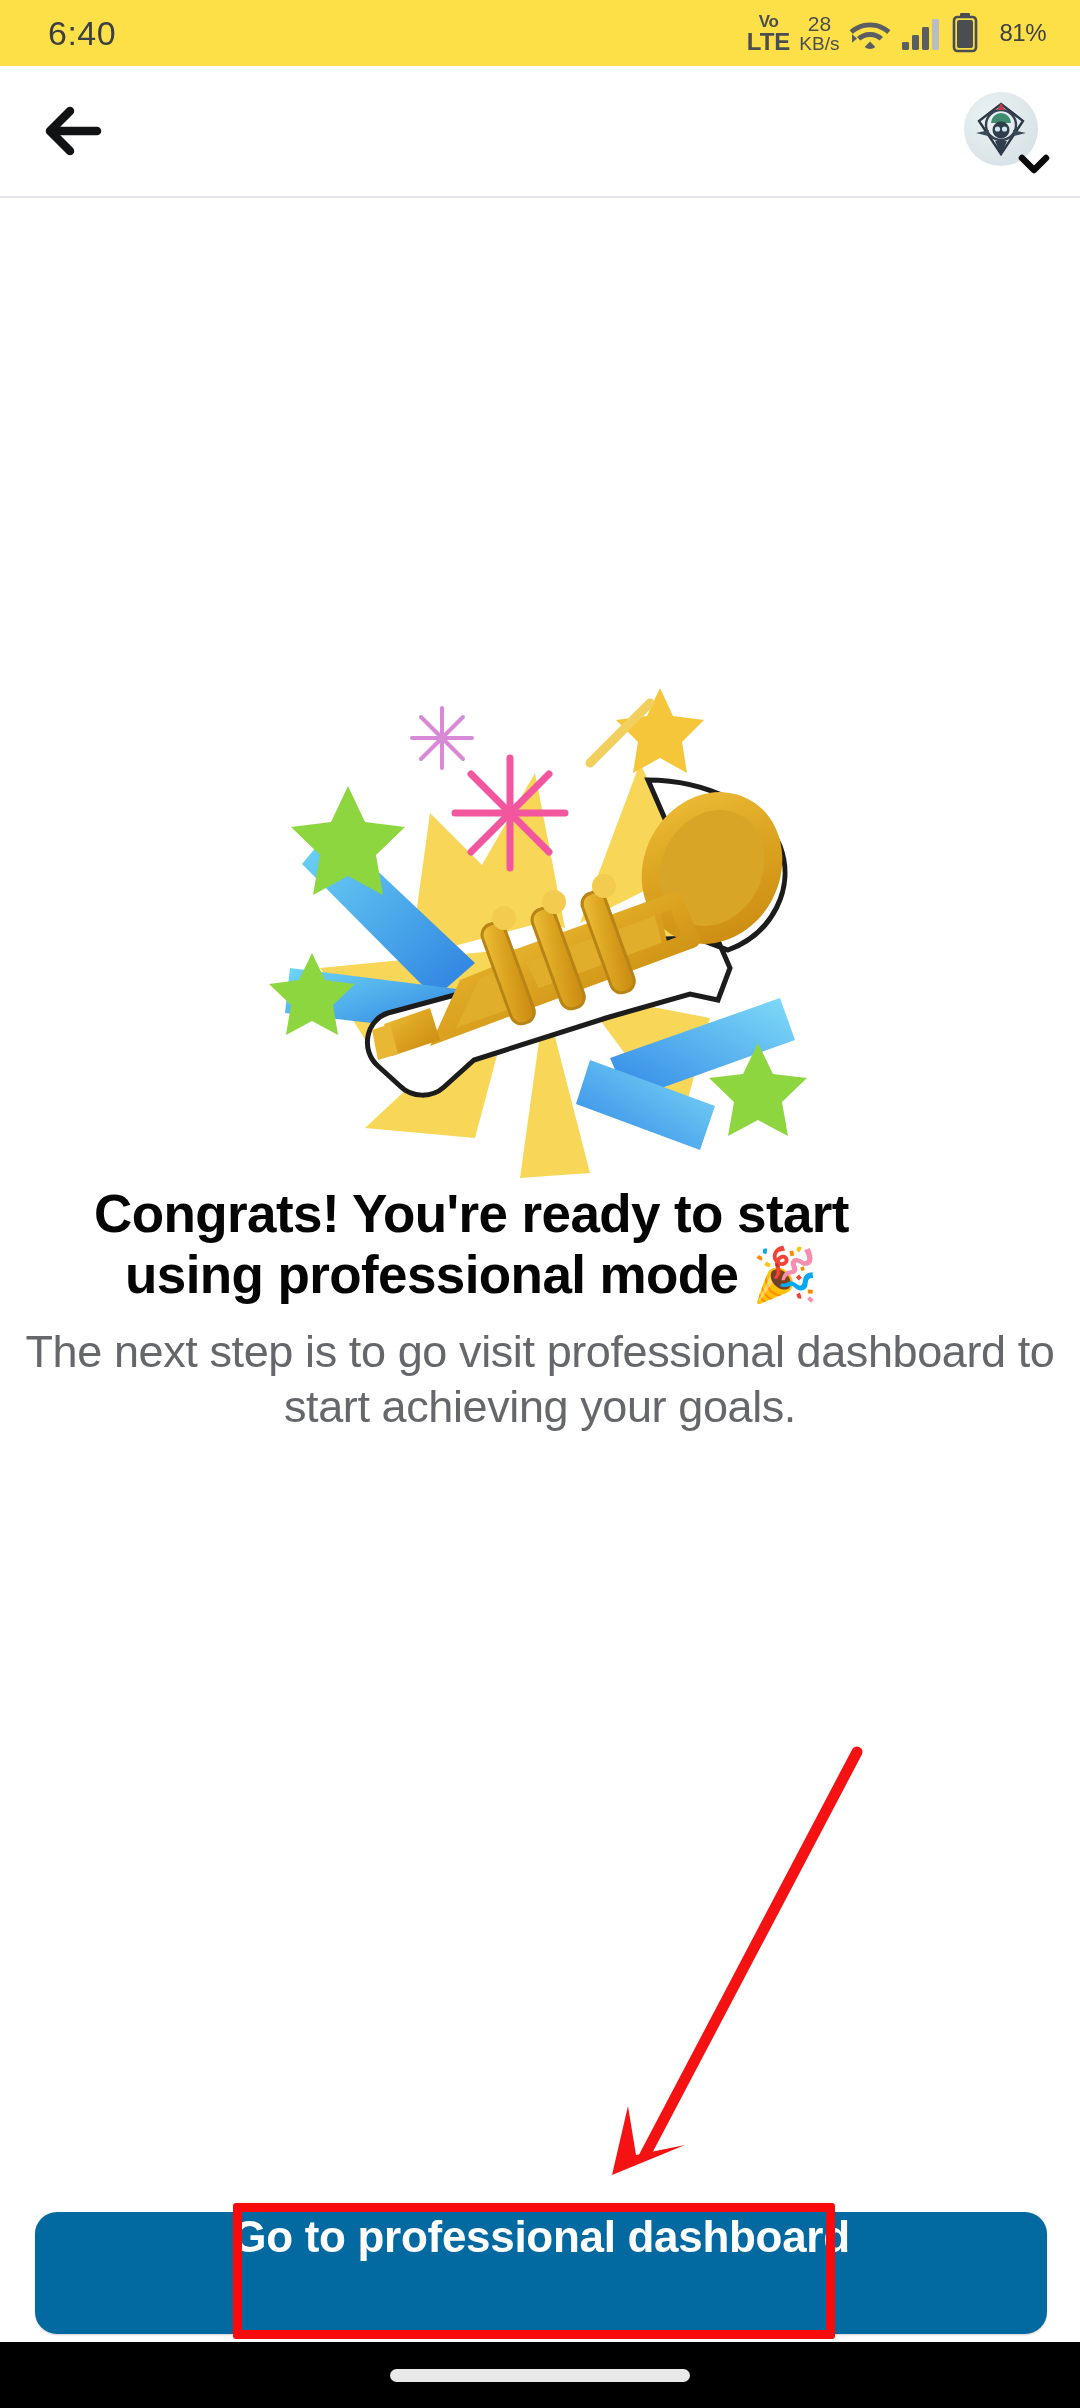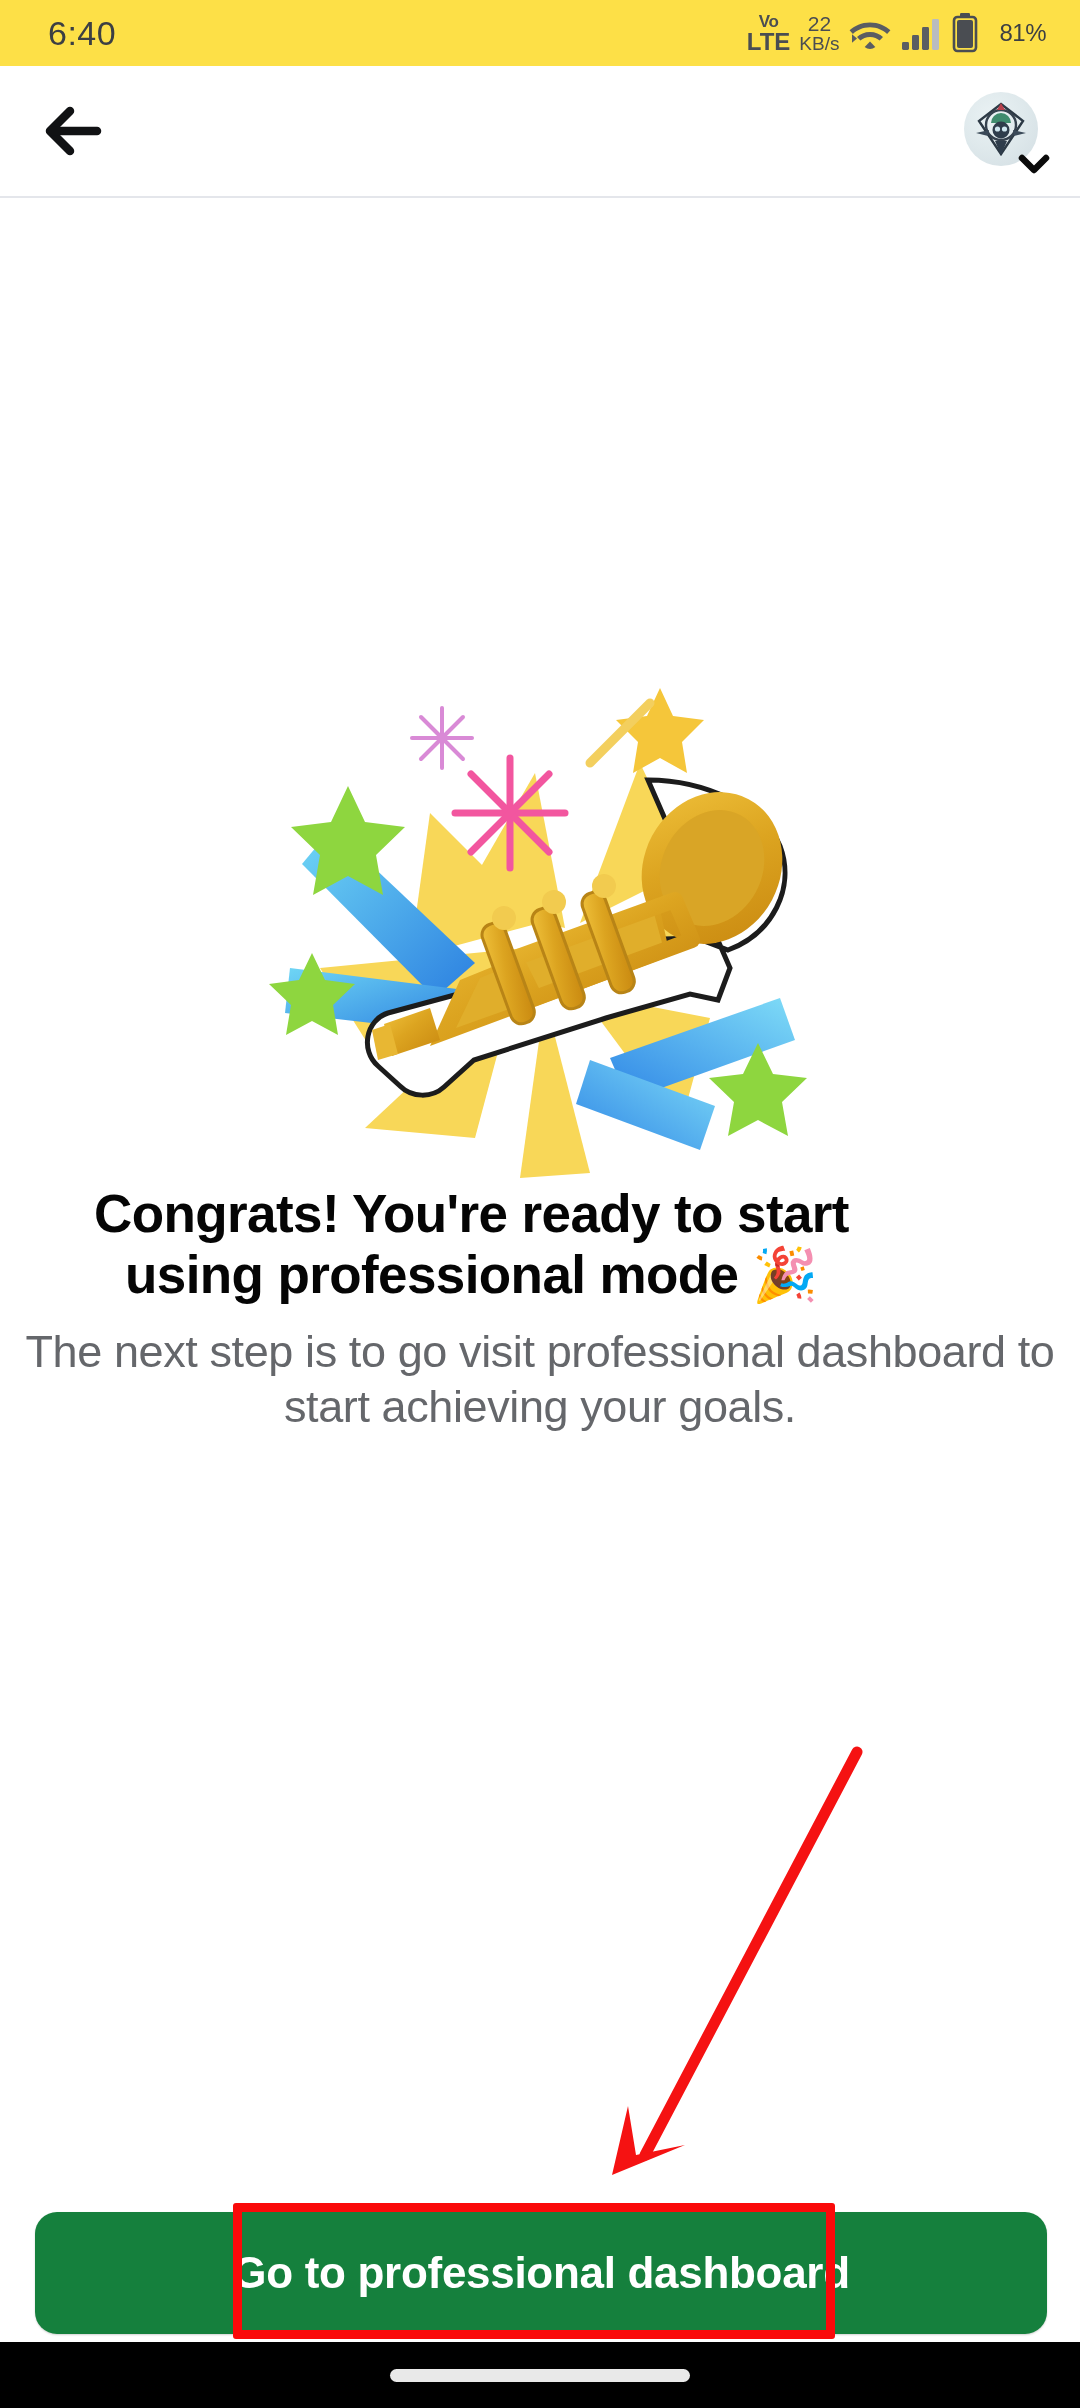--- a/index.html
+++ b/index.html
@@ -102,23 +102,23 @@
     text-align:center;
     font-size:45px; line-height:1.22;
     font-weight:400; color:#65676b;
     letter-spacing:-0.4px;
   }
 
   
   #cta-button {
     position:absolute; left:35px; top:2212px;
     width:1012px; height:122px;
-    background:#15803d;
+    background:#0369a1;
     border-radius:22px;
-    display:flex; align-items:center; justify-content:center;
+    display:flex; justify-content:center;
     cursor:pointer;
     box-shadow:0 1px 2px rgba(0,0,0,0.18);
   }
   #cta-label {
     color:#ffffff; font-size:44px; font-weight:bold;
     letter-spacing:-0.3px;
   }
 
   
   #annotation-layer {
@@ -155,21 +155,21 @@
     <div id="status-time">6:40</div>
 
     <div id="status-right">
 
       <div class="volte-block">
         <span class="volte-top">Vo</span>
         <span class="volte-bot">LTE</span>
       </div>
 
       <div class="net-block">
-        <span class="net-num">22</span>
+        <span class="net-num">28</span>
         <span class="net-unit">KB/s</span>
       </div>
 
       <svg class="sb-icon" width="44" height="36" viewBox="0 0 44 36">
         <path d="M22 7.5C13.6 7.5 6.3 10.9 1.6 15.3l3.3 3.6C8.9 15.1 15.1 12.2 22 12.2s13.1 2.9 17.1 6.7l3.3-3.6C37.7 10.9 30.4 7.5 22 7.5z" fill="#5a5d62"></path>
         <path d="M22 17c-5.3 0-10 2.1-13 5l3.4 3.6C14.6 23.4 18.1 21.9 22 21.9s7.4 1.5 9.6 3.7l3.4-3.6c-3-2.9-7.7-5-13-5z" fill="#5a5d62"></path>
         <path d="M22 26.5l-5.3 5.6c1.5 1.2 3.3 1.9 5.3 1.9s3.8-.7 5.3-1.9L22 26.5z" fill="#5a5d62"></path>
         <path d="M9 23.5l-5 4.2v-8.4l5 4.2z" fill="#5a5d62"></path>
         <path d="M12 29.5h8v3h-8z" fill="#5a5d62" opacity="0"></path>
       </svg>

